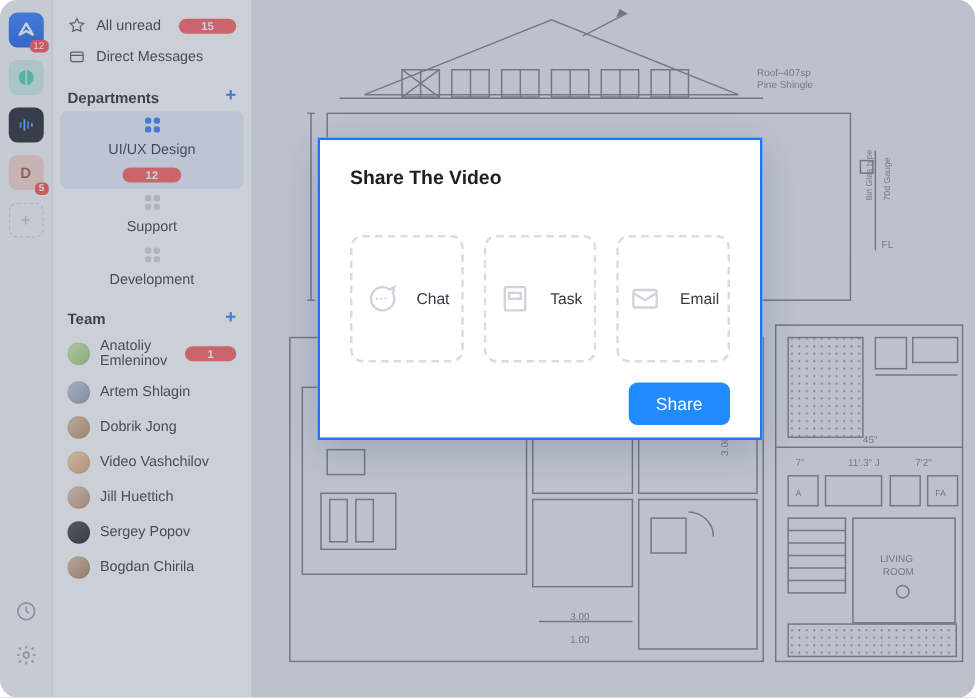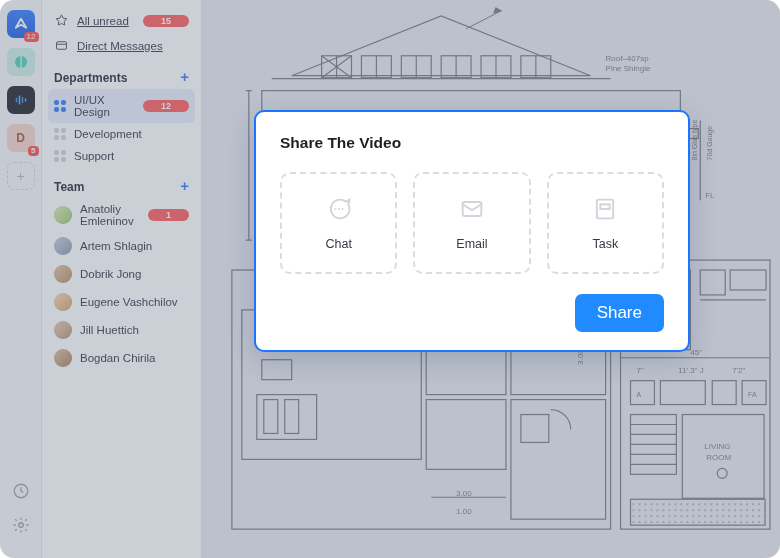--- a/index.html
+++ b/index.html
@@ -21,47 +21,47 @@
   .plus { border:1px dashed #cfd3da; color:#b3b8c1; font-size:14px; }
   .rail-bottom { margin-top:auto; display:flex; flex-direction:column; align-items:center; gap:12px; padding-bottom:10px; }
   .rail-ic { color:#9aa1ac; }
   .rbadge { position:absolute; bottom:-4px; right:-4px; background:#ff4b4b; color:#fff; font-size:8px; line-height:1; padding:1px 3px; border-radius:4px; }
 
   
   .sidebar { width: 160px; background:#fdfdfe; padding:8px 6px 14px; border-right:1px solid #e6e8ec; font-size:11.5px; color:#343a44; overflow:hidden; }
   .nav-item { display:flex; align-items:center; gap:8px; padding:5px 6px; border-radius:6px; position:relative; cursor:pointer; }
   .nav-ic { width:15px; height:15px; color:#4b5360; display:flex; align-items:center; justify-content:center; }
   .nav-ic svg { width:15px; height:15px; }
-  .nav-label { flex:1; color:#2f3540;text-decoration:underline; }
+  .nav-label { flex:1; color:#2f3540; }
   .nav-badge { background:#ff5a5a; color:#fff; font-size:9px; font-weight:600; padding:1px 18px; border-radius:6px; }
   .sec-head { display:flex; align-items:flex-end; justify-content:space-between; padding:10px 6px 4px; font-size:12px; font-weight:700; color:#1f2530; }
   .sec-head .plusb { color:#2f7bff; font-size:15px; font-weight:600; }
-  .dept { display:flex; align-items:center; gap:8px; padding:5px 6px; border-radius:6px; cursor:pointer; }
+  .dept { display:flex; align-items:center; gap:8px; padding:5px 6px; border-radius:6px; cursor:pointer;flex-direction:column; }
   .dept.sel { background:#e9effc; }
   .dept .grid4 { display:grid; grid-template-columns:5px 5px; grid-template-rows:5px 5px; gap:2px; }
   .grid4 span { width:5px; height:5px; border-radius:2px; background:#cfd3da; }
   .dept.sel .grid4 span { background:#2f7bff; }
   .dept .dl { flex:1; color:#2f3540; font-size:11.5px; }
 
   .member { display:flex; align-items:center; gap:8px; padding:5px 6px; border-radius:6px; cursor:pointer; }
   .avatar { width:18px; height:18px; border-radius:50%; background:linear-gradient(135deg,#c7d4e8,#9fb3d0); box-shadow:inset 0 0 0 1px rgba(0,0,0,0.05); }
   .member .nm { flex:1; color:#2f3540; }
 
   
   .canvas { flex:1; position:relative; background:#e7e9ee; overflow:hidden; }
   .canvas svg.bp { position:absolute; inset:0; width:100%; height:100%; opacity:0.6; }
 
   
-  .modal { position:absolute; z-index:40; left:254px; top:110px; width:436px; height:242px; background:#fff; border:2.5px solid #1f74ff; border-radius:10px; box-shadow:0 8px 28px rgba(20,40,90,0.18); padding:22px 24px 18px; display:flex; flex-direction:column; }
+  .modal { position:absolute; z-index:40; left:254px; top:110px; width:356px; height:242px; background:#fff; border:2.5px solid #1f74ff; border-radius:0; box-shadow:0 8px 28px rgba(20,40,90,0.18); padding:22px 24px 18px; display:flex; flex-direction:column;gap:16px; }
   .modal h2 { font-size:15.5px; font-weight:700; color:#1b1f26; margin-bottom:20px; }
   .opts { display:flex; gap:16px; justify-content:center; }
-  .opt { width:122px; height:102px; border:2px dashed #d8dde4; border-radius:10px; display:flex; flex-direction:column; align-items:center; justify-content:center; gap:14px; cursor:pointer; }
+  .opt { width:122px; height:102px; border:2px dashed #d8dde4; border-radius:10px; display:flex; flex-direction:row; align-items:center; justify-content:center; gap:14px; cursor:pointer; }
   .opt svg { width:28px; height:28px; color:#cfd3da; }
   .opt .ol { font-size:12.5px; color:#333a45; }
-  .share { margin-top:auto; align-self:flex-end; background:#1f8bff; color:#fff; border:none; border-radius:7px; padding:9px 22px; font-size:17px; font-weight:500; cursor:pointer;margin-left:19px; }
+  .share { margin-top:auto; align-self:flex-end; background:#1f8bff; color:#fff; border:none; border-radius:7px; padding:9px 22px; font-size:14px; font-weight:500; cursor:pointer;margin-left:19px; }
 </style>
 </head>
 <body>
 
 <div class="app">
 
   <div class="rail">
     <div class="tile pri">
       <svg viewBox="0 0 24 24">
           <path fill="none" stroke="#fff" stroke-width="2.4" stroke-linejoin="round" d="M12 5 L19 17 L12 13 L5 17 Z"></path>
@@ -133,30 +133,30 @@
       <span class="dl">UI/UX Design</span>
       <span class="nav-badge">12</span>
     </div>
     <div class="dept">
       <div class="grid4">
           <span></span>
           <span></span>
           <span></span>
           <span></span>
         </div>
-      <span class="dl">Development</span>
+      <span class="dl">Support</span>
     </div>
     <div class="dept">
       <div class="grid4">
           <span></span>
           <span></span>
           <span></span>
           <span></span>
         </div>
-      <span class="dl">Support</span>
+      <span class="dl">Development</span>
     </div>
 
     <div class="sec-head">
       <span>Team</span>
       <span class="plusb">+</span>
     </div>
 
     <div class="member">
       <div class="avatar" style="background:linear-gradient(135deg,#d9efb1,#9cc66c);"></div>
       <span class="nm">Anatoliy Emleninov</span>
@@ -165,25 +165,29 @@
     <div class="member">
       <div class="avatar" style="background:linear-gradient(135deg,#c7cfdd,#8a97ae);"></div>
       <span class="nm">Artem Shlagin</span>
     </div>
     <div class="member">
       <div class="avatar" style="background:linear-gradient(135deg,#e5c5a2,#b88b5d);"></div>
       <span class="nm">Dobrik Jong</span>
     </div>
     <div class="member">
       <div class="avatar" style="background:linear-gradient(135deg,#fcd9b0,#d89f67);"></div>
-      <span class="nm">Eugene Vashchilov</span>
+      <span class="nm">Video Vashchilov</span>
     </div>
     <div class="member">
       <div class="avatar" style="background:linear-gradient(135deg,#e7cdb7,#bb8f6c);"></div>
       <span class="nm">Jill Huettich</span>
+    </div>
+    <div class="member">
+      <div class="avatar" style="background:linear-gradient(135deg,#4a4a4a,#1c1c1c);"></div>
+      <span class="nm">Sergey Popov</span>
     </div>
     <div class="member">
       <div class="avatar" style="background:linear-gradient(135deg,#dfc2a6,#a87e57);"></div>
       <span class="nm">Bogdan Chirila</span>
     </div>
   </div>
 
   <div class="canvas">
     <svg class="bp" viewBox="0 0 580 558">
       <g stroke="#2b2e34" stroke-width="1.2" fill="none">
@@ -286,29 +290,29 @@
         <svg viewBox="0 0 24 24" fill="none" stroke="currentColor" stroke-width="1.6">
             <path d="M21 12a8 8 0 1 1-3.1-6.3L21 4l-1 4.1A8 8 0 0 1 21 12z"></path>
             <circle cx="9" cy="12" r="0.8" fill="currentColor" stroke="none"></circle>
             <circle cx="12" cy="12" r="0.8" fill="currentColor" stroke="none"></circle>
             <circle cx="15" cy="12" r="0.8" fill="currentColor" stroke="none"></circle>
           </svg>
         <span class="ol">Chat</span>
       </div>
       <div class="opt">
         <svg viewBox="0 0 24 24" fill="none" stroke="currentColor" stroke-width="1.6">
-            <rect x="4" y="6" width="16" height="12" rx="1.5"></rect>
-            <path d="M4 8l8 5 8-5"></path>
-          </svg>
-        <span class="ol">Email</span>
+            <rect x="5" y="4" width="14" height="16" rx="1"></rect>
+            <rect x="8" y="8" width="8" height="4"></rect>
+          </svg>
+        <span class="ol">Task</span>
       </div>
       <div class="opt">
         <svg viewBox="0 0 24 24" fill="none" stroke="currentColor" stroke-width="1.6">
-            <rect x="5" y="4" width="14" height="16" rx="1"></rect>
-            <rect x="8" y="8" width="8" height="4"></rect>
-          </svg>
-        <span class="ol">Task</span>
+            <rect x="4" y="6" width="16" height="12" rx="1.5"></rect>
+            <path d="M4 8l8 5 8-5"></path>
+          </svg>
+        <span class="ol">Email</span>
       </div>
     </div>
     <button class="share">Share</button>
   </div>
 
 </div>
 
 </body></html>

